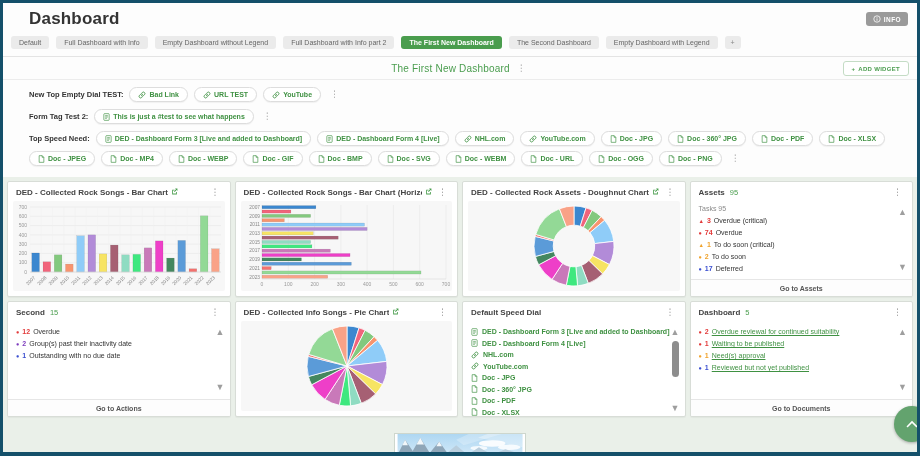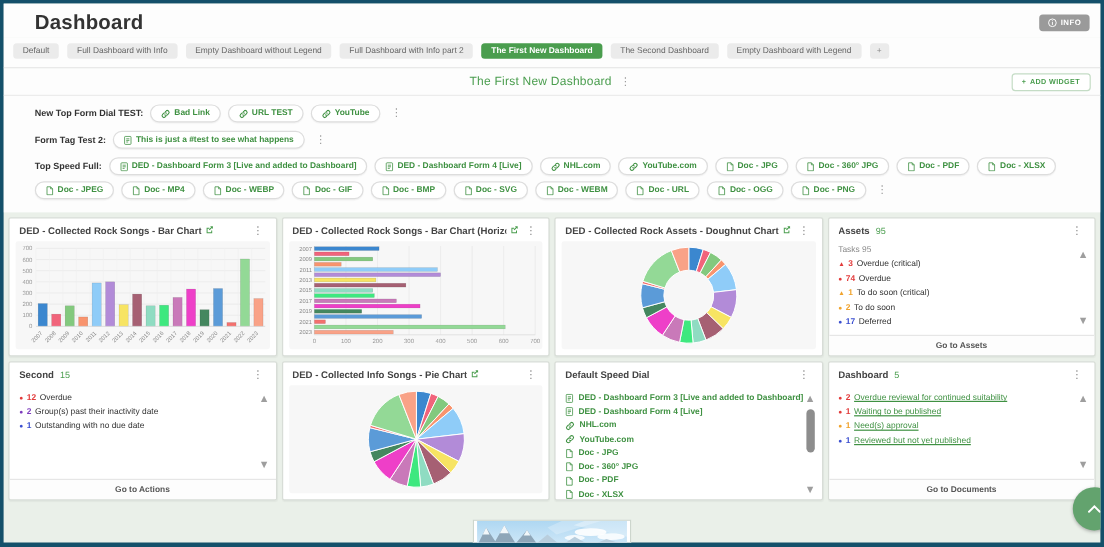--- a/index.html
+++ b/index.html
@@ -113,21 +113,21 @@
     <span class="dash-name">The First New Dashboard</span>
     <span class="kebab">⋮</span>
     <button class="add-widget">
       <span>+</span>
       <span>ADD WIDGET</span>
     </button>
   </div>
 
   <div class="dials">
     <div class="dial-row">
-      <span class="dial-label">New Top Form Dial TEST:</span>
+      <span class="dial-label">New Top Empty Dial TEST:</span>
       <span style="display:contents" id="pills-row1"><span class="pill">
             <svg width="8" height="8" viewBox="0 0 24 24" fill="none" stroke="#3f9142" stroke-width="2.6" stroke-linecap="round">
               <path d="M10 14a4.5 4.5 0 0 0 6.4 0l3-3a4.5 4.5 0 1 0-6.4-6.4L11.4 6"></path>
               <path d="M14 10a4.5 4.5 0 0 0-6.4 0l-3 3a4.5 4.5 0 1 0 6.4 6.4l1.6-1.4"></path>
             </svg>
             <span>Bad Link</span>
           </span><span class="pill">
             <svg width="8" height="8" viewBox="0 0 24 24" fill="none" stroke="#3f9142" stroke-width="2.6" stroke-linecap="round">
               <path d="M10 14a4.5 4.5 0 0 0 6.4 0l3-3a4.5 4.5 0 1 0-6.4-6.4L11.4 6"></path>
               <path d="M14 10a4.5 4.5 0 0 0-6.4 0l-3 3a4.5 4.5 0 1 0 6.4 6.4l1.6-1.4"></path>
@@ -149,21 +149,21 @@
               <rect x="2" y="2" width="16" height="20" rx="2"></rect>
               <line x1="6" y1="8" x2="14" y2="8"></line>
               <line x1="6" y1="12" x2="14" y2="12"></line>
               <line x1="6" y1="16" x2="11" y2="16"></line>
             </svg>
             <span>This is just a #test to see what happens</span>
           </span></span>
       <span class="kebab">⋮</span>
     </div>
     <div class="dial-row">
-      <span class="dial-label">Top Speed Full:</span>
+      <span class="dial-label">Top Speed Need:</span>
       <span style="display:contents" id="pills-row3"><span class="pill">
             <svg width="7" height="8" viewBox="0 0 20 24" fill="none" stroke="#3f9142" stroke-width="2">
               <rect x="2" y="2" width="16" height="20" rx="2"></rect>
               <line x1="6" y1="8" x2="14" y2="8"></line>
               <line x1="6" y1="12" x2="14" y2="12"></line>
               <line x1="6" y1="16" x2="11" y2="16"></line>
             </svg>
             <span>DED - Dashboard Form 3 [Live and added to Dashboard]</span>
           </span><span class="pill">
             <svg width="7" height="8" viewBox="0 0 20 24" fill="none" stroke="#3f9142" stroke-width="2">

